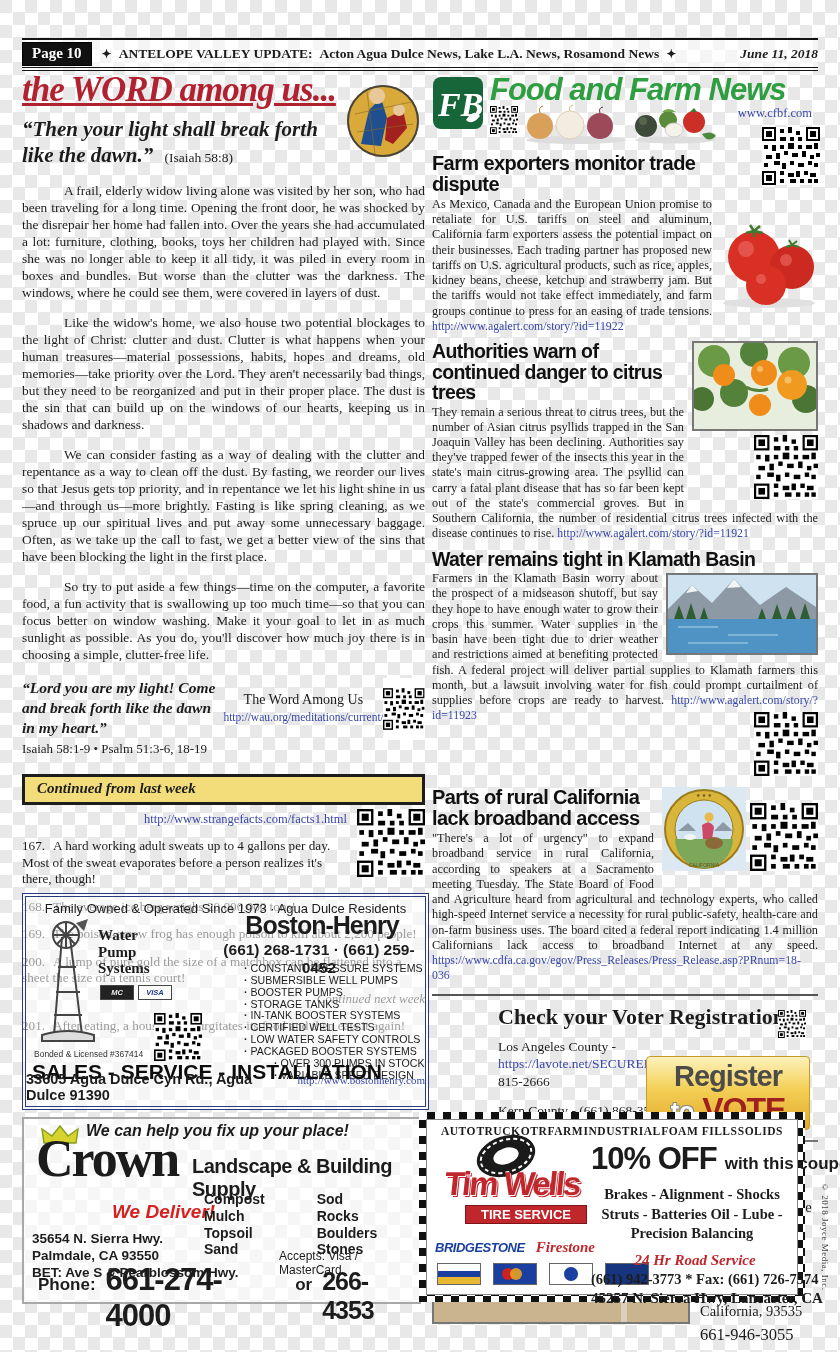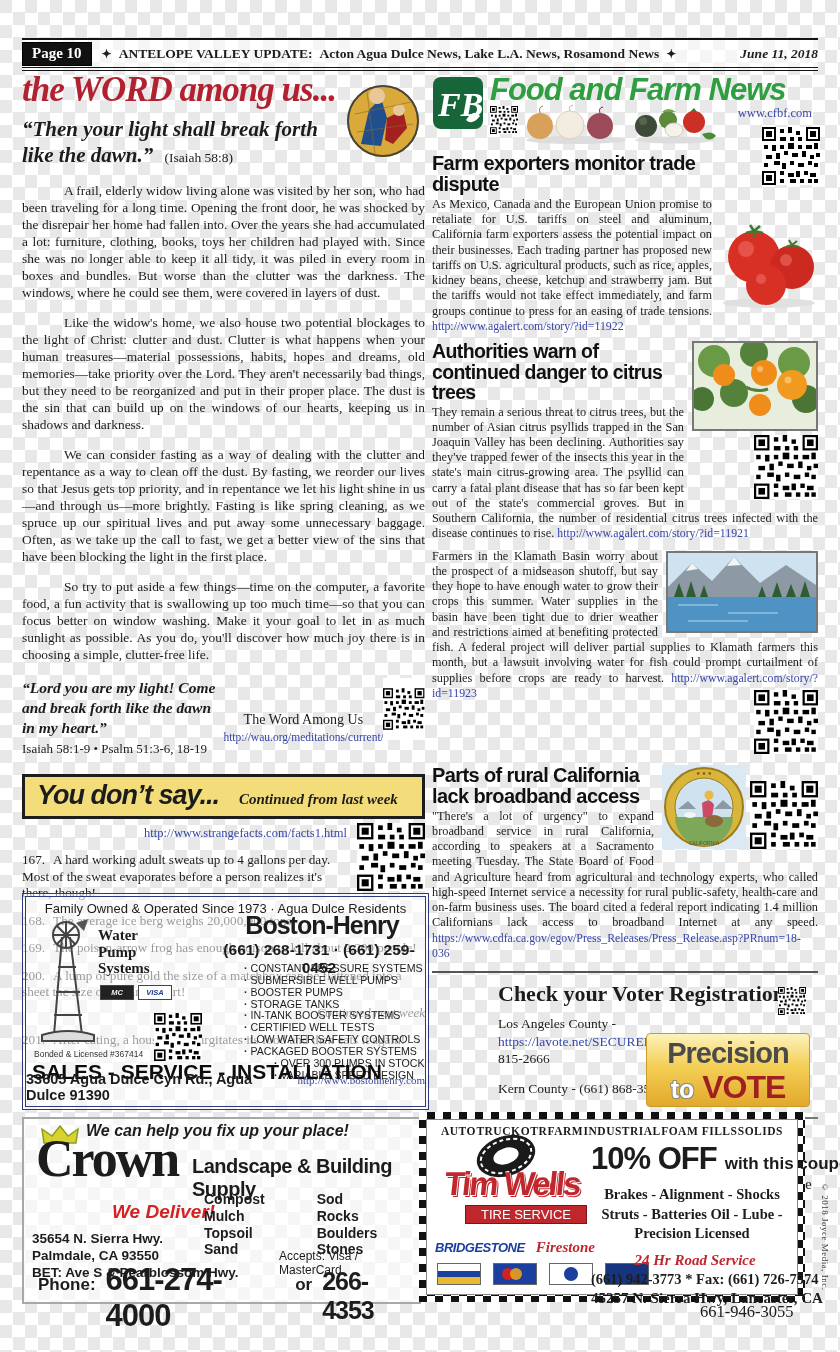--- a/index.html
+++ b/index.html
@@ -15,30 +15,30 @@
   
   .header{left:22px;top:38px;width:796px;height:27px;display:flex;align-items:center;
     border-top:2px solid #141414;border-bottom:4px double #141414;background:rgba(255,255,255,.55);}
   .pagebadge{background:#111;color:#fff;font-weight:bold;font-size:15px;padding:2px 9px 3px;margin-right:10px;border:1px solid #000;}
   .hmid{flex:1;display:flex;align-items:baseline;gap:7px;font-size:13.5px;font-weight:bold;}
   .hstar{font-size:12px;}
   .hdate{font-style:italic;font-weight:bold;font-size:13.5px;margin-left:8px;}
   
   .left-col{left:22px;top:72px;width:403px;}
   .word-wrap{position:relative;}
-  .word-title{color:#b22130;font-weight:bold;font-style:italic;font-size:35px;line-height:1.0;letter-spacing:-1px;}
+  .word-title{color:#b22130;font-weight:bold;font-style:italic;font-size:35px;line-height:1.0;letter-spacing:-1px;text-decoration:underline;}
   .glass{position:absolute;right:6px;top:12px;}
   .word-quote{font-weight:bold;font-style:italic;font-size:21px;line-height:1.25;width:330px;margin-top:9px;}
   .qref{font-size:13.5px;font-weight:normal;font-style:normal;margin-left:6px;}
   .para{font-size:13.4px;line-height:1.27;text-align:justify;text-indent:42px;margin:13px 0 0;}
   .closing{display:flex;margin-top:15px;align-items:flex-start;}
   .cl-left{width:300px;}
   .cl-quote{font-style:italic;font-size:15.5px;line-height:1.3;font-weight:bold;}
   .cl-refs{font-size:13px;margin-top:3px;}
-  .cl-attr{width:160px;text-align:center;margin-top:32px;}
+  .cl-attr{width:160px;text-align:center;margin-top:12px;}
   .cl-attr .aname{font-size:14px;}
   .cl-attr .aurl{font-size:11.5px;display:block;margin-top:3px;}
   .qr{display:block;background:#fff;}
   
   .yds-banner{margin-top:17px;background:#f3dd7b;border:3px solid #1d1d1d;padding:3px 12px 5px;display:flex;align-items:baseline;gap:20px;}
   .yds-title{font-family:"Liberation Sans",sans-serif;font-weight:bold;font-style:italic;font-size:27px;letter-spacing:-1px;}
   .yds-cont{font-weight:bold;font-style:italic;font-size:15px;}
   .yds-qr{float:right;margin:4px 0 6px 10px;}
   .yds-link{text-align:right;font-size:12.5px;margin:7px 6px 0 0;}
   .fact{font-size:13.2px;line-height:1.25;margin:11px 0 0;}
@@ -113,21 +113,21 @@
   .mu-text .blk{margin-top:14px;}
   .mu-phone{font-size:16.5px;margin-top:4px;font-family:Liberation Serif, serif;}
   
   .timwells{left:419px;top:1112px;width:386px;height:190px;
     background:repeating-conic-gradient(#111 0% 25%, #fff 0% 50%);background-size:16px 16px;padding:0;}
   .tw-inner{position:absolute;left:7px;top:7px;right:7px;bottom:7px;background:#fff;border:1px solid #888;}
   .tw-cats{display:flex;justify-content:space-between;font-size:11.5px;letter-spacing:0.5px;margin:5px 14px 0;font-weight:bold;font-family:"Liberation Serif",serif;}
   .tw-main{position:relative;height:150px;}
   .tw-logo{position:absolute;left:10px;top:28px;width:150px;text-align:center;}
   .tw-name{font-family:"Liberation Sans",sans-serif;font-weight:bold;font-size:33px;color:#c0272d;letter-spacing:-2px;transform:skewX(-6deg);text-shadow:1px 1px 0 #fff,2px 2px 0 #c0272d;}
-  .tw-svc{background:#c0272d;color:#fff;font-family:"Liberation Sans",sans-serif;font-weight:normal;font-size:13px;padding:1px 0;margin-top:2px;border:1px solid #7d1418;margin-left:28px;}
+  .tw-svc{background:#c0272d;color:#fff;font-family:"Liberation Sans",sans-serif;font-weight:bold;font-size:13px;padding:1px 0;margin-top:2px;border:1px solid #7d1418;margin-left:28px;}
   .tw-brands{position:absolute;left:8px;top:102px;width:160px;display:flex;justify-content:space-between;align-items:baseline;}
   .tw-b1{color:#1a3f9e;font-family:"Liberation Sans",sans-serif;font-weight:bold;font-style:italic;font-size:13px;letter-spacing:-0.5px;}
   .tw-b2{color:#c0272d;font-weight:bold;font-style:italic;font-size:15px;}
   .tw-cards{position:absolute;left:10px;top:126px;display:flex;gap:12px;}
   .tw-card{width:42px;height:20px;border:1px solid #666;}
   .twc1{background:linear-gradient(180deg,#fff 0 35%,#1a3f9e 35% 65%,#e8b830 65% 100%);}
   .twc2{background:#1a3f9e;position:relative;}
   .twc2::before{content:"";position:absolute;left:8px;top:4px;width:12px;height:12px;border-radius:50%;background:#cc2222;}
   .twc2::after{content:"";position:absolute;left:16px;top:4px;width:12px;height:12px;border-radius:50%;background:#e8a020;opacity:.9;}
   .twc3{background:#fff;position:relative;}
@@ -246,21 +246,20 @@
         <a class="aurl link" href="#">http://wau.org/meditations/current/</a>
       </div>
       <svg class="qr" width="62" height="62">
           <use href="#qrsym"></use>
         </svg>
     </div>
   </div>
 
   <div>
     <div class="yds-banner">
-      <span class="yds-title">You don’t say...</span>
       <span class="yds-cont">Continued from last week</span>
     </div>
     <svg class="qr yds-qr" width="68" height="68">
         <use href="#qrsym"></use>
       </svg>
     <div class="yds-link"><a class="link" href="#">http://www.strangefacts.com/facts1.html</a></div>
     <p class="fact"><span class="fn">167.</span><span>A hard working adult sweats up to 4 gallons per day. Most of the sweat evaporates before a person realizes it's there, though!</span></p>
     <p class="fact"><span class="fn">168.</span><span>The average ice berg weighs 20,000,000 tons!</span></p>
     <p class="fact"><span class="fn">169.</span><span>The poison-arrow frog has enough poison to kill about 2,200 people!</span></p>
     <p class="fact"><span class="fn">200.</span><span>A lump of pure gold the size of a matchbox can be flattened into a sheet the size of a tennis court!</span></p>
@@ -439,20 +438,21 @@
         </svg>
     </span>
     <div class="hl hl2" style="max-width:252px;">Authorities warn of continued danger to citrus trees</div>
     <div class="abody">
       <span>They remain a serious threat to citrus trees, but the number of Asian citrus psyllids trapped in the San Joaquin Valley has been declining. Authorities say they've trapped fewer of the insects this year in the state's main citrus-growing area. The psyllid can carry a fatal plant disease that has so far been kept out of the state's commercial groves. But in Southern California, the number of residential citrus trees infected with the disease continues to rise.</span>
       <a class="link" href="#">http://www.agalert.com/story/?id=11921</a>
     </div>
   </div>
 
   <div class="art">
+    <div class="hl hl2">Water remains tight in Klamath Basin</div>
     <div class="abody">
       <span class="fr" style="margin-top:2px;">
         <svg class="photo" width="148" height="78" viewBox="0 0 148 78">
           <rect width="148" height="40" fill="#cfe2ef"></rect>
           <path d="M0 34 L24 10 L44 28 L66 4 L92 30 L118 12 L148 32 L148 44 L0 44 Z" fill="#8d9aa6"></path>
           <path d="M24 10 L30 16 L18 18 Z M66 4 L73 12 L59 13 Z" fill="#f2f5f7"></path>
           <g fill="#2f5d33">
             <path d="M6 44 l5 -14 l5 14 z M18 44 l5 -16 l5 16 z M32 44 l4 -12 l4 12 z M104 44 l5 -15 l5 15 z M118 44 l5 -13 l5 13 z M132 44 l5 -16 l5 16 z M90 44 l4 -11 l4 11 z"></path>
           </g>
           <rect y="44" width="148" height="34" fill="#4f93c4"></rect>
@@ -503,21 +503,21 @@
   <div class="voter">
     <svg class="qr v-qr" width="28" height="28">
         <use href="#qrsym"></use>
       </svg>
     <div class="v-title">Check your Voter Registration:</div>
     <div class="v-lines">
       <div><span>Los Angeles County - </span><a class="link" href="#">https://lavote.net/SECURED/VOTER_REG/</a><span> or (800) 815-2666</span></div>
       <div class="v-kern">Kern County - (661) 868-3590</div>
     </div>
     <div class="register">
-      <div class="rg1">Precision</div>
+      <div class="rg1">Register</div>
       <div class="rg-row">
         <span class="rg2">to</span>
         <span class="rg3">VOTE</span>
       </div>
     </div>
   </div>
 
   <hr class="vhr2">
 
   <div class="museum">
@@ -596,21 +596,21 @@
         <span class="tw-card twc4"></span>
       </div>
       <div class="tw-right">
         <div class="tw-offer">
           <span class="tw-off1">10% OFF</span>
           <span class="tw-off2">with this coupon</span>
         </div>
         <div class="tw-lines">
           <div>Brakes  -  Alignment  -  Shocks</div>
           <div>Struts  -  Batteries  Oil  -  Lube -</div>
-          <div>Precision Licensed</div>
+          <div>Precision Balancing</div>
         </div>
         <div class="tw-road">24 Hr Road Service</div>
         <div class="tw-ph">(661) 942-3773 * Fax: (661) 726-7574</div>
         <div class="tw-ph tw-ad">45257 N. Sierra Hwy, Lancaster, CA</div>
       </div>
     </div>
   </div>
 </div>
 
 <div class="abs copyright">© 2018 Joyce Media, Inc.</div>

